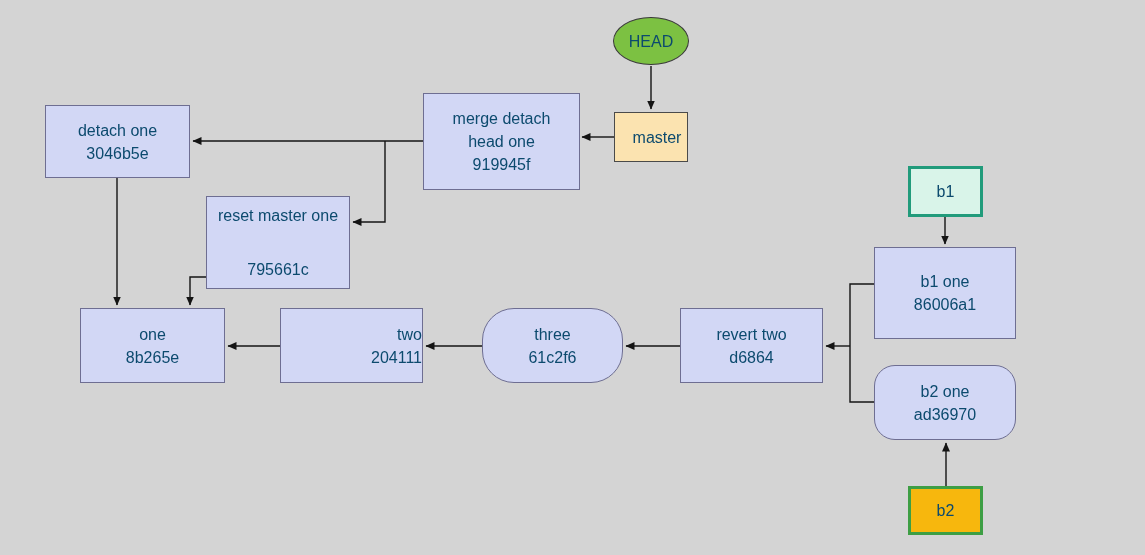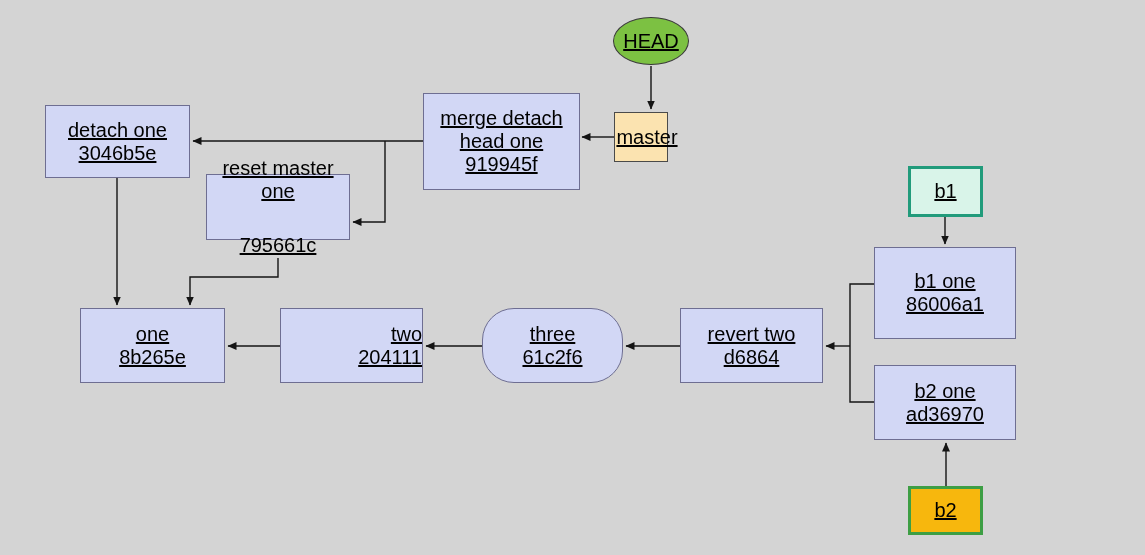--- a/index.html
+++ b/index.html
@@ -12,25 +12,24 @@
     font-family: "Liberation Sans", sans-serif;
   }
   .edges-layer { position: absolute; left: 0; top: 0; width: 1145px; height: 555px; }
   .node {
     position: absolute;
     display: flex;
     flex-direction: column;
     align-items: center;
     justify-content: center;
     text-align: center;
-    color: #000000;
-    font-size: 20px;
+    color: #0c4a6e;
+    font-size: 16px;
     line-height: 23px;
     box-sizing: border-box;
-    text-decoration: underline;
   }
   .commit   { background: #d2d7f5; border: 1.5px solid #6e6e92; }
   .ellipse  { background: #7cc142; border: 1.5px solid #3a3a3a; border-radius: 50%; }
   .master   { background: #fbe3b0; border: 1.5px solid #4a4a4a; }
   .branch-b1{ background: #d9f4e9; border: 3px solid #219b7b; }
   .branch-b2{ background: #f7b70d; border: 3px solid #3d9e44; }
   .watermark {
     position: absolute;
     right: 6px;
     bottom: 2px;
@@ -64,36 +63,36 @@
       <path d="M850,346 L826,346" marker-end="url(#arw)"></path>
       <path d="M945,215 L945,244" marker-end="url(#arw)"></path>
       <path d="M946,486 L946,443" marker-end="url(#arw)"></path>
     </g>
   </svg>
 
   <div class="node ellipse" style="left:613px; top:17px; width:76px; height:48px;">
     <div>HEAD</div>
   </div>
 
-  <div class="node master" style="left:614px; top:112px; width:54px; height:50px;padding-left:12px;">
+  <div class="node master" style="left:614px; top:112px; width:74px; height:50px;padding-left:12px;">
     <div>master</div>
   </div>
 
   <div class="node commit" style="left:423px; top:93px; width:157px; height:97px;">
     <div>merge detach</div>
     <div>head one</div>
     <div>919945f</div>
   </div>
 
   <div class="node commit" style="left:45px; top:105px; width:145px; height:73px;">
     <div>detach one</div>
     <div>3046b5e</div>
   </div>
 
-  <div class="node commit" style="left:206px; top:174px; width:144px; height:66px;gap:31px;">
+  <div class="node commit" style="left:206px; top:196px; width:144px; height:93px;gap:31px;">
     <div>reset master one</div>
     <div>795661c</div>
   </div>
 
   <div class="node commit" style="left:80px; top:308px; width:145px; height:75px;">
     <div>one</div>
     <div>8b265e</div>
   </div>
 
   <div class="node commit" style="left:280px; top:308px; width:143px; height:75px;align-items:flex-end;">
@@ -109,21 +108,21 @@
   <div class="node commit" style="left:680px; top:308px; width:143px; height:75px;">
     <div>revert two</div>
     <div>d6864</div>
   </div>
 
   <div class="node commit" style="left:874px; top:247px; width:142px; height:92px;">
     <div>b1 one</div>
     <div>86006a1</div>
   </div>
 
-  <div class="node commit" style="left:874px; top:365px; width:142px; height:75px;">
+  <div class="node commit" style="left:874px; top:365px; width:142px; height:75px;border-radius:21px;">
     <div>b2 one</div>
     <div>ad36970</div>
   </div>
 
   <div class="node branch-b1" style="left:908px; top:166px; width:75px; height:51px;">
     <div>b1</div>
   </div>
 
   <div class="node branch-b2" style="left:908px; top:486px; width:75px; height:49px;">
     <div>b2</div>

